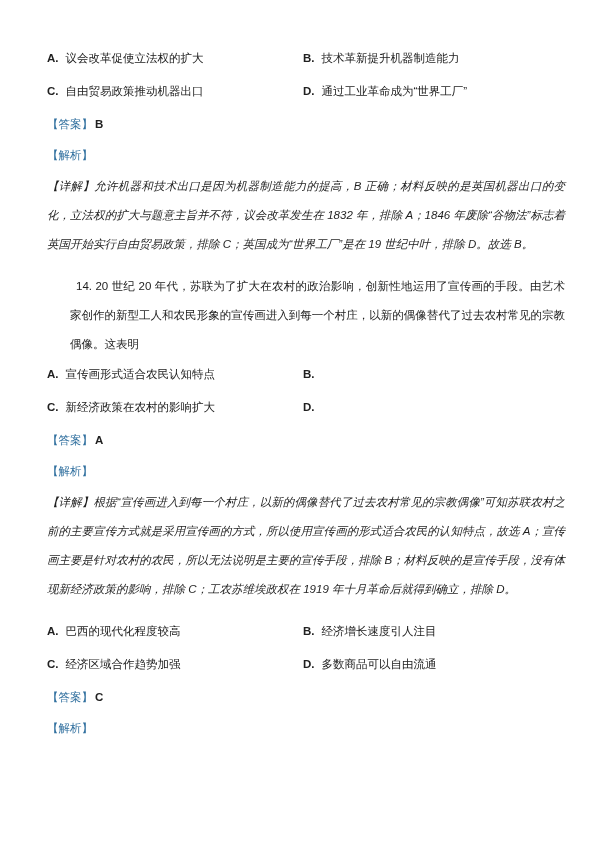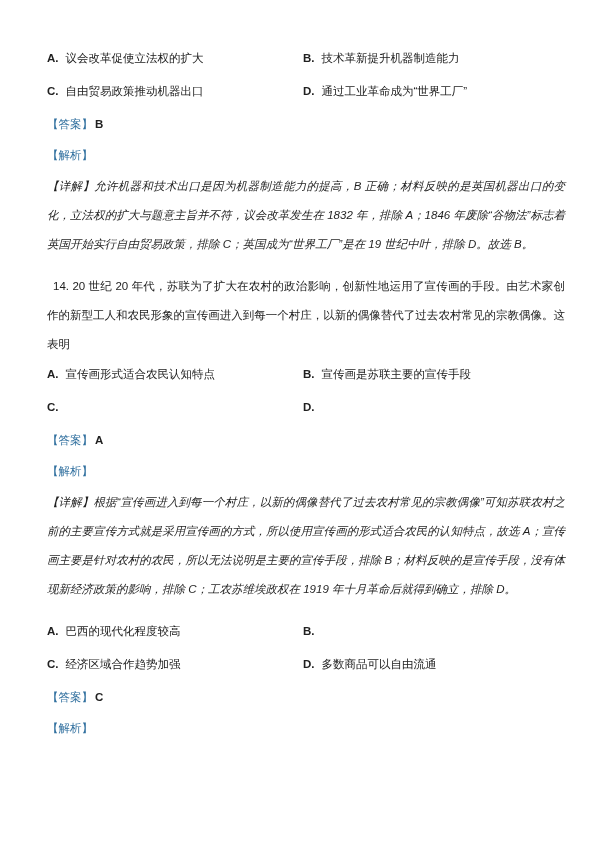--- a/index.html
+++ b/index.html
@@ -14,20 +14,21 @@
     box-sizing: border-box;
     background: #ffffff;
     padding: 44px 45px 0 47px;
     overflow: hidden;
     font-family: "Liberation Sans", "DejaVu Sans", sans-serif;
     font-size: 11.5px;
     color: #212121;
   }
   p { margin: 0; line-height: 29px; }
   .stem-para {
+    margin-left: 23px;
     margin-top: 13px;
     margin-bottom: 1px;
     text-indent: 6px;
     text-align: justify;
     color: #1c1c1c;
   }
   .opt-row {
     display: flex;
     line-height: 29px;
     margin-bottom: 4px;
@@ -87,44 +88,45 @@
 
   <div>
     <p class="stem-para">14. 20 世纪 20 年代，苏联为了扩大在农村的政治影响，创新性地运用了宣传画的手段。由艺术家创作的新型工人和农民形象的宣传画进入到每一个村庄，以新的偶像替代了过去农村常见的宗教偶像。这表明</p>
     <div class="opt-row">
       <div class="opt opt-left">
         <span class="opt-key">A.</span>
         <span class="opt-text">宣传画形式适合农民认知特点</span>
       </div>
       <div class="opt opt-right">
         <span class="opt-key">B.</span>
-        <span class="opt-text">宣传画是苏联主要的宣传手段</span>
       </div>
     </div>
     <div class="opt-row">
       <div class="opt opt-left">
         <span class="opt-key">C.</span>
+        <span class="opt-text">新经济政策在农村的影响扩大</span>
       </div>
       <div class="opt opt-right">
         <span class="opt-key">D.</span>
       </div>
     </div>
     <p class="answer-line"><span class="blue-label">【答案】</span><span class="answer-letter">A</span></p>
     <p class="analysis-line"><span class="blue-label">【解析】</span></p>
     <p class="detail-para"><span class="detail-label">【详解】</span><span>根据“宣传画进入到每一个村庄，以新的偶像替代了过去农村常见的宗教偶像”可知苏联农村之前的主要宣传方式就是采用宣传画的方式，所以使用宣传画的形式适合农民的认知特点，故选 A；宣传画主要是针对农村的农民，所以无法说明是主要的宣传手段，排除 B；材料反映的是宣传手段，没有体现新经济政策的影响，排除 C；工农苏维埃政权在 1919 年十月革命后就得到确立，排除 D。</span></p>
   </div>
 
   <div>
     <div class="opt-row">
       <div class="opt opt-left">
         <span class="opt-key">A.</span>
         <span class="opt-text">巴西的现代化程度较高</span>
       </div>
       <div class="opt opt-right">
         <span class="opt-key">B.</span>
+        <span class="opt-text">经济增长速度引人注目</span>
       </div>
     </div>
     <div class="opt-row">
       <div class="opt opt-left">
         <span class="opt-key">C.</span>
         <span class="opt-text">经济区域合作趋势加强</span>
       </div>
       <div class="opt opt-right">
         <span class="opt-key">D.</span>
         <span class="opt-text">多数商品可以自由流通</span>

